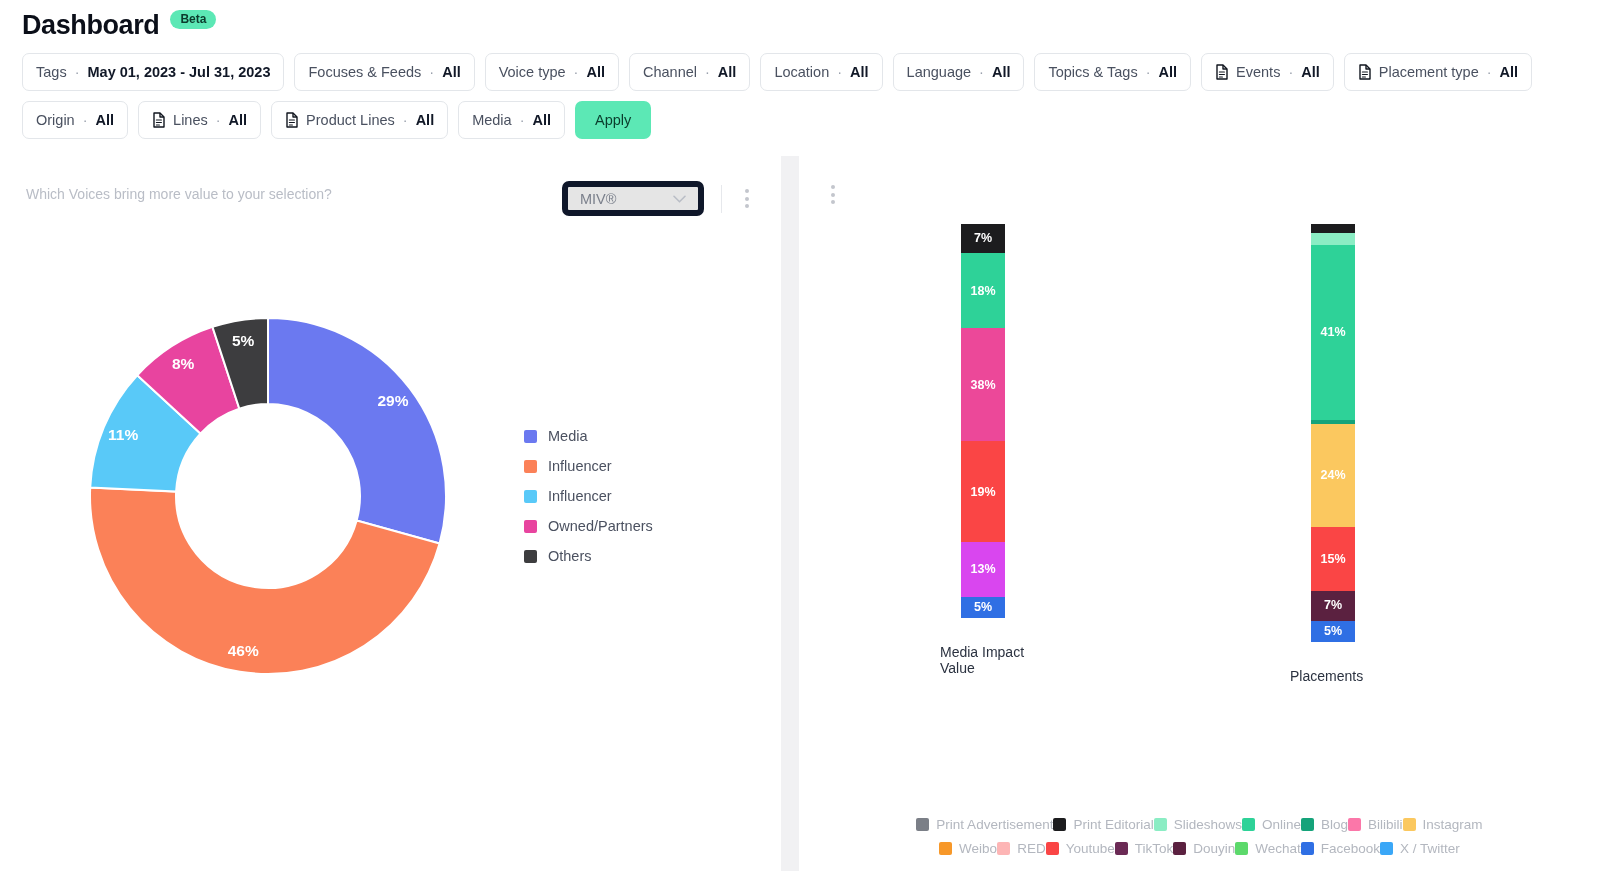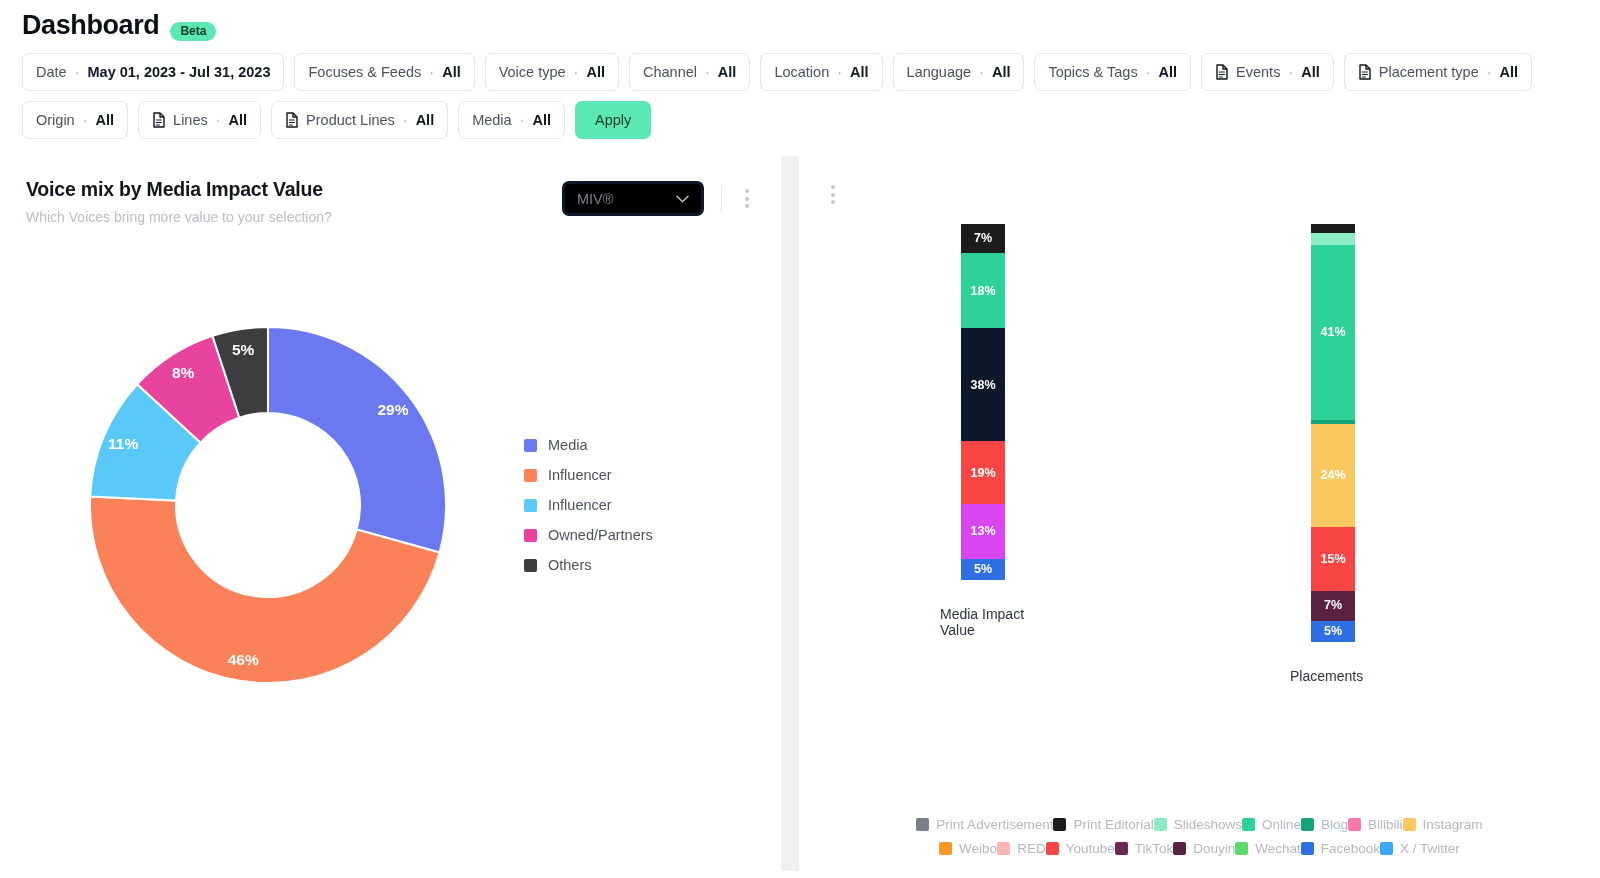--- a/index.html
+++ b/index.html
@@ -6,21 +6,21 @@
   html, body { margin:0; padding:0; }
   body {
     width:1600px; height:878px;
     background:#ffffff;
     font-family:"Liberation Sans", sans-serif;
     color:#111827;
     overflow:hidden;
   }
 
   
-  .page-header { padding:10px 22px 0 22px; display:flex; align-items:flex-end; gap:11px; }
+  .page-header { padding:10px 22px 0 22px; display:flex; align-items:flex-start; gap:11px; }
   .page-title { font-size:27px; font-weight:bold; letter-spacing:-0.4px; color:#0b0f19; }
   .beta-badge {
     background:#5ce8b5; color:#0b3b2c; font-size:12px; font-weight:bold;
     padding:3px 10px; border-radius:11px; line-height:1.1;
   }
 
   
   .filter-bar { padding:12px 22px 0 22px; display:flex; flex-wrap:wrap; gap:10px; max-width:1560px; }
   .filter-chip {
     display:flex; align-items:center; gap:7px;
@@ -46,22 +46,22 @@
   .panel-right { width:801px; }
 
   .panel-head { padding:22px 26px 0 26px; display:flex; align-items:flex-start; }
   .panel-titles { flex:1 1 auto; }
   .panel-title { font-size:19.5px; font-weight:bold; color:#11161f; letter-spacing:-0.2px; }
   .panel-subtitle { font-size:14px; color:#b9bdc6; margin-top:8px; }
   .panel-tools { display:flex; align-items:center; gap:0; padding-top:3px; }
 
   .metric-select {
     display:flex; align-items:center; justify-content:space-between;
-    width:142px; height:35px; border:3px solid #0f172a; border-radius:7px;
-    padding:0 12px; font-size:14.5px; color:#7b808c; background:#000000; cursor:pointer;
+    width:142px; height:35px; border:6px solid #0f172a; border-radius:7px;
+    padding:0 12px; font-size:14.5px; color:#7b808c; background:#e5e5e5; cursor:pointer;
   }
   .chev { width:13px; height:8px; flex:0 0 auto; }
   .tool-divider { width:1px; height:28px; background:#e6e8ec; margin:0 17px; }
   .kebab { display:flex; flex-direction:column; gap:3.5px; padding:4px 6px; cursor:pointer; }
   .kebab i { width:4px; height:4px; border-radius:50%; background:#c3c6cd; display:block; }
 
   
   .donut-area { display:flex; align-items:center; height:560px; padding-left:18px; }
   .donut-wrap { position:relative; width:500px; height:420px; display:flex; align-items:center; justify-content:center; }
   .donut-svg { display:block; }
@@ -90,21 +90,21 @@
 </head>
 <body>
 
 <div class="page-header">
   <div class="page-title">Dashboard</div>
   <div class="beta-badge">Beta</div>
 </div>
 
 <div class="filter-bar" id="filter-bar">
     <div class="filter-chip">
-      <span class="chip-label">Date</span>
+      <span class="chip-label">Tags</span>
       <span class="chip-sep">·</span>
       <span class="chip-value">May 01, 2023 - Jul 31, 2023</span>
     </div>
     <div class="filter-chip">
       <span class="chip-label">Focuses &amp; Feeds</span>
       <span class="chip-sep">·</span>
       <span class="chip-value">All</span>
     </div>
     <div class="filter-chip">
       <span class="chip-label">Voice type</span>
@@ -182,21 +182,20 @@
       <span class="chip-value">All</span>
     </div>
     <button class="apply-button">Apply</button>
   </div>
 
 <div class="panels">
 
   <div class="panel panel-left">
     <div class="panel-head">
       <div class="panel-titles">
-        <div class="panel-title">Voice mix by Media Impact Value</div>
         <div class="panel-subtitle">Which Voices bring more value to your selection?</div>
       </div>
       <div class="panel-tools">
         <div class="metric-select">
           <span>MIV®</span>
           <svg class="chev" viewBox="0 0 13 8">
             <path d="M1 1.3 L6.5 6.7 L12 1.3" fill="none" stroke="#b9bdc6" stroke-width="1.6" stroke-linecap="round"></path>
           </svg>
         </div>
         <div class="tool-divider"></div>
@@ -263,24 +262,24 @@
 
     <div class="bars-area" id="bars-area">
         <div class="bar-group" style="left: 124px;">
           <div class="bar-col">
             <div class="bar-seg" style="height: 29.26px; background: rgb(28, 28, 30);">
               <span>7%</span>
             </div>
             <div class="bar-seg" style="height: 75.24px; background: rgb(46, 210, 152);">
               <span>18%</span>
             </div>
-            <div class="bar-seg" style="height: 113px; background: #0f172a;">
+            <div class="bar-seg" style="height: 113px; background: #ec4899;">
               <span>38%</span>
             </div>
-            <div class="bar-seg" style="height: 63px; background: rgb(250, 69, 69);">
+            <div class="bar-seg" style="height: 101px; background: rgb(250, 69, 69);">
               <span>19%</span>
             </div>
             <div class="bar-seg" style="height: 54.34px; background: #d946ef;">
               <span>13%</span>
             </div>
             <div class="bar-seg" style="height: 20.9px; background: rgb(47, 111, 228);">
               <span>5%</span>
             </div>
           </div>
           <div class="bar-axis-label">Media Impact Value</div>

